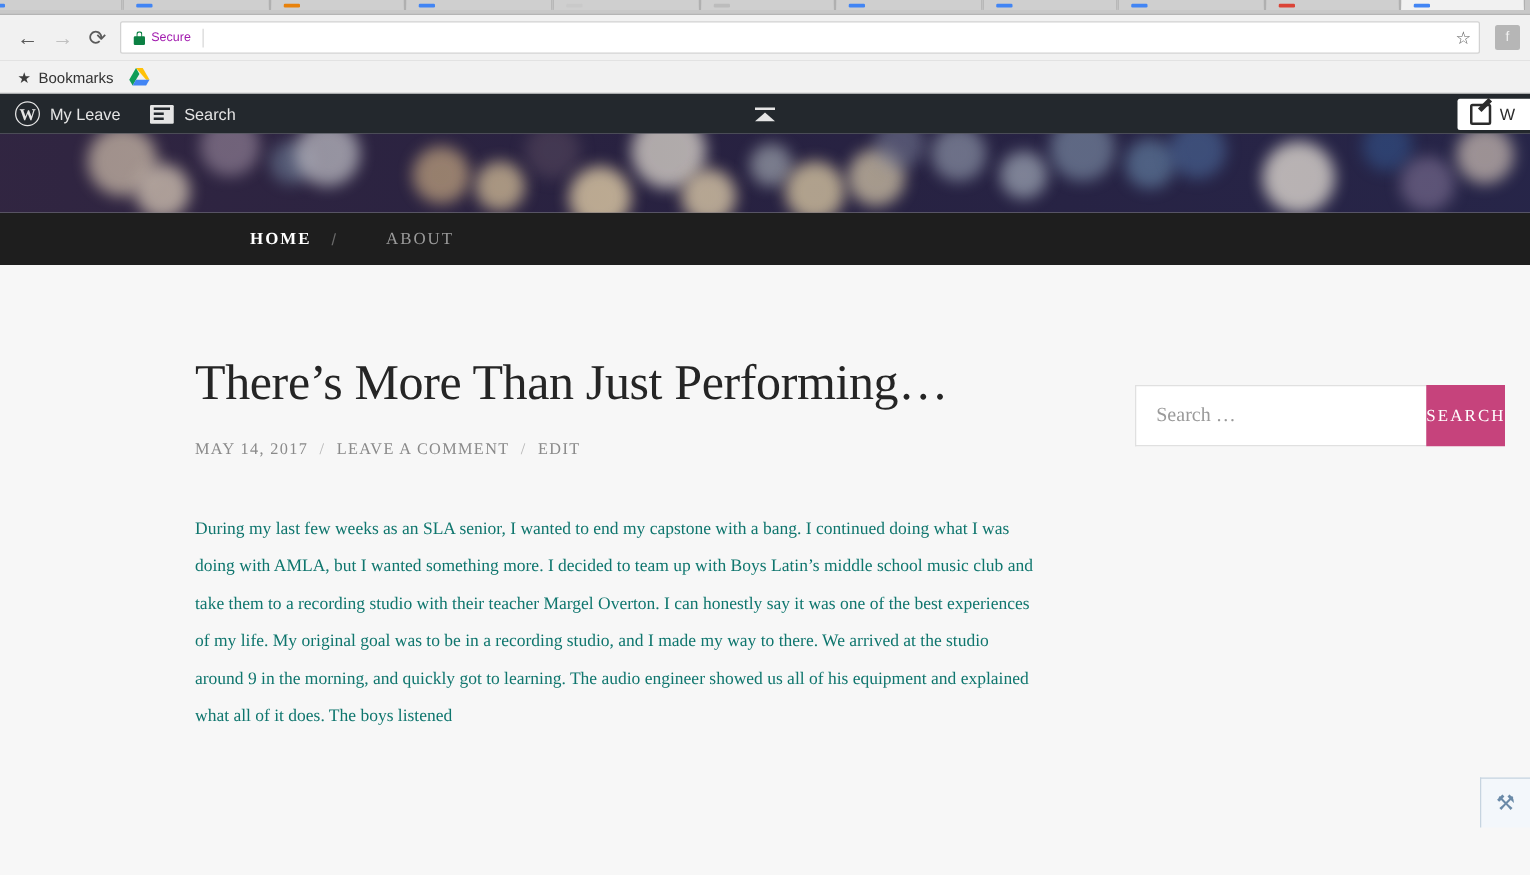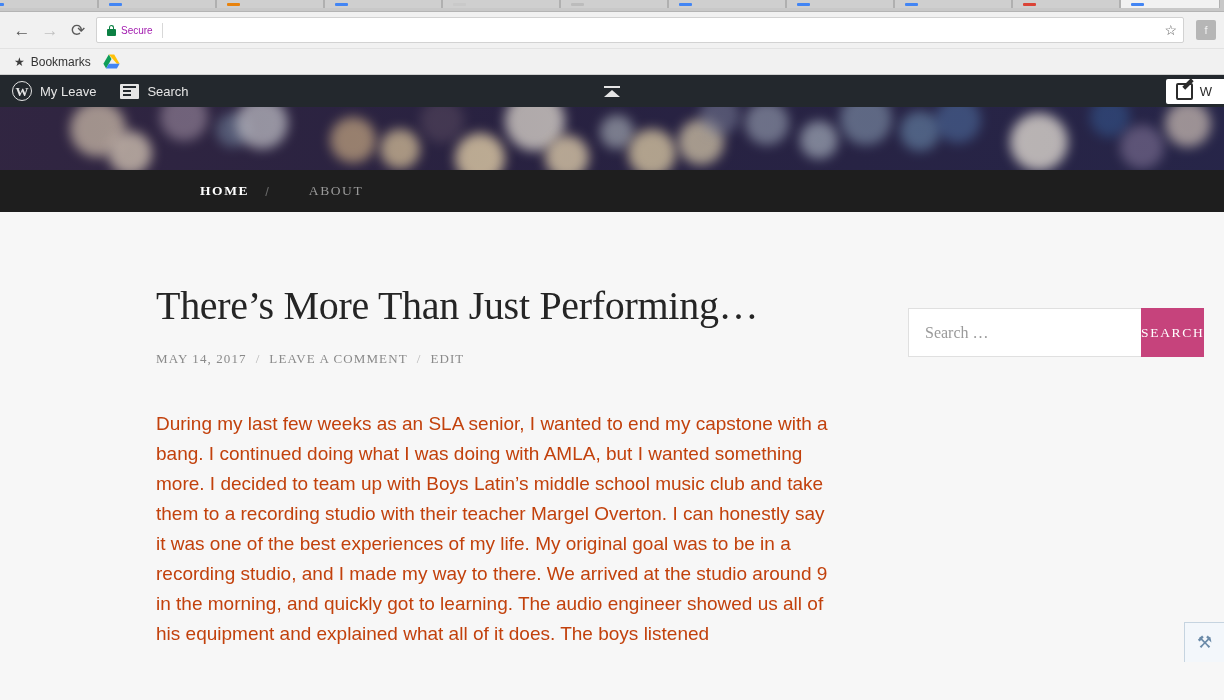--- a/index.html
+++ b/index.html
@@ -137,22 +137,22 @@
     font-size: 40px; line-height: 1.28; color: #252525; font-weight: normal;
     letter-spacing: -0.3px;
   }
   .post-meta {
     margin-top: 20px; font-family: "Liberation Serif", serif;
     font-size: 13px; letter-spacing: 1.1px; color: #8a8a8a; text-transform: uppercase;
     display: flex; align-items: center; gap: 9px;
   }
   .post-meta .mslash { color: #b5b5b5; }
   .post-body {
-    margin-top: 42px; font-family: Liberation Sans, sans-serif;
-    font-size: 19px; line-height: 30px; color: #c2410c;
+    margin-top: 42px; font-family: Liberation Serif, serif;
+    font-size: 14px; line-height: 30px; color: #0f766e;
   }
 
   .sidebar { padding-top: 96px; margin-left: 78px; }
   .searchform { display: flex; height: 49px; width: 284px; }
   .search-input {
     flex: 1; border: 1px solid #e0e0e0; border-right: none; background: #fff;
     padding: 0 16px; font-family: "Liberation Serif", serif; font-size: 16px; color: #333;
     outline: none;
   }
   .search-input::placeholder { color: #9a9a9a; }

